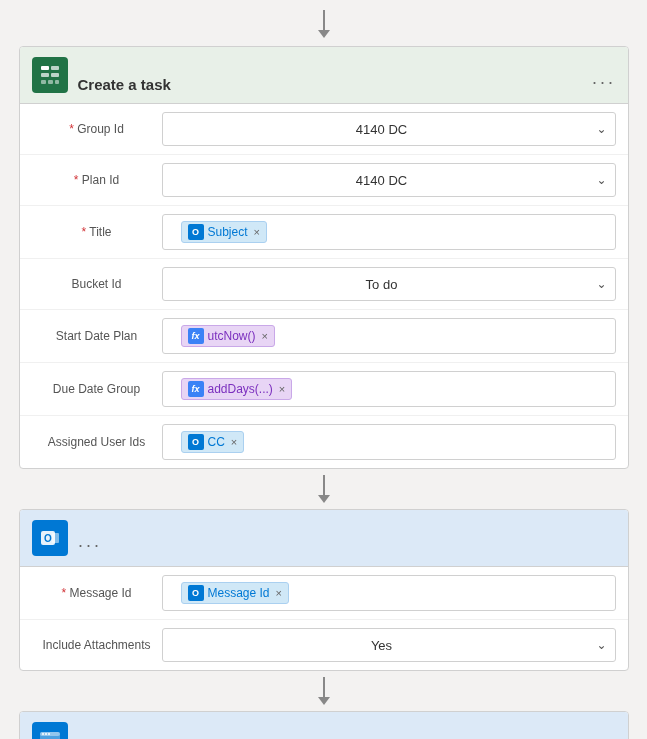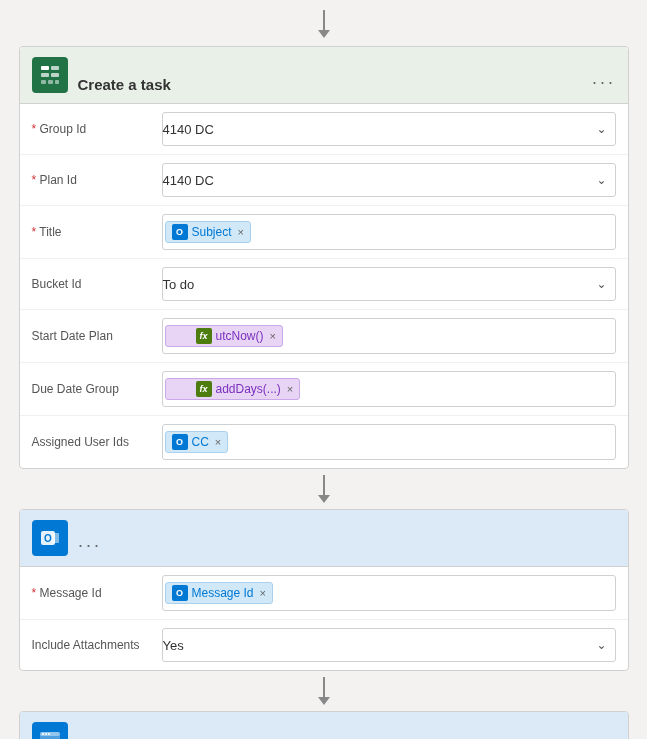--- a/index.html
+++ b/index.html
@@ -91,20 +91,21 @@
     .card-body {
       padding: 0;
     }
 
     .field-row {
       display: flex;
       align-items: center;
       padding: 8px 12px;
       border-bottom: 1px solid #f0f0f0;
       min-height: 44px;
+      text-align: center;
     }
     .field-row:last-child {
       border-bottom: none;
     }
 
     .field-label {
       width: 130px;
       font-size: 12px;
       color: #555;
       flex-shrink: 0;
@@ -113,21 +114,21 @@
       content: '* ';
       color: #d13438;
     }
 
     .field-value {
       flex: 1;
       display: flex;
       align-items: center;
       border: 1px solid #d0d0d0;
       border-radius: 3px;
-      padding: 4px 0;
+      padding: 4px 16px;
       min-height: 34px;
       background: #fff;
       position: relative;
     }
     .field-value.with-dropdown {
       padding-right: 30px;
     }
 
     .field-text {
       font-size: 13px;
@@ -172,23 +173,22 @@
       align-items: center;
       justify-content: center;
       font-size: 9px;
       font-weight: bold;
       color: white;
     }
     .token-icon.outlook-icon {
       background: #0078d4;
     }
     .token-icon.fx-icon {
-      background: #4d7c0f;
+      background: #3b82f6;
       font-style: italic;
-      margin-left: 24px;
     }
 
     .token-close {
       cursor: pointer;
       color: #666;
       font-size: 11px;
       margin-left: 2px;
     }
 
     

